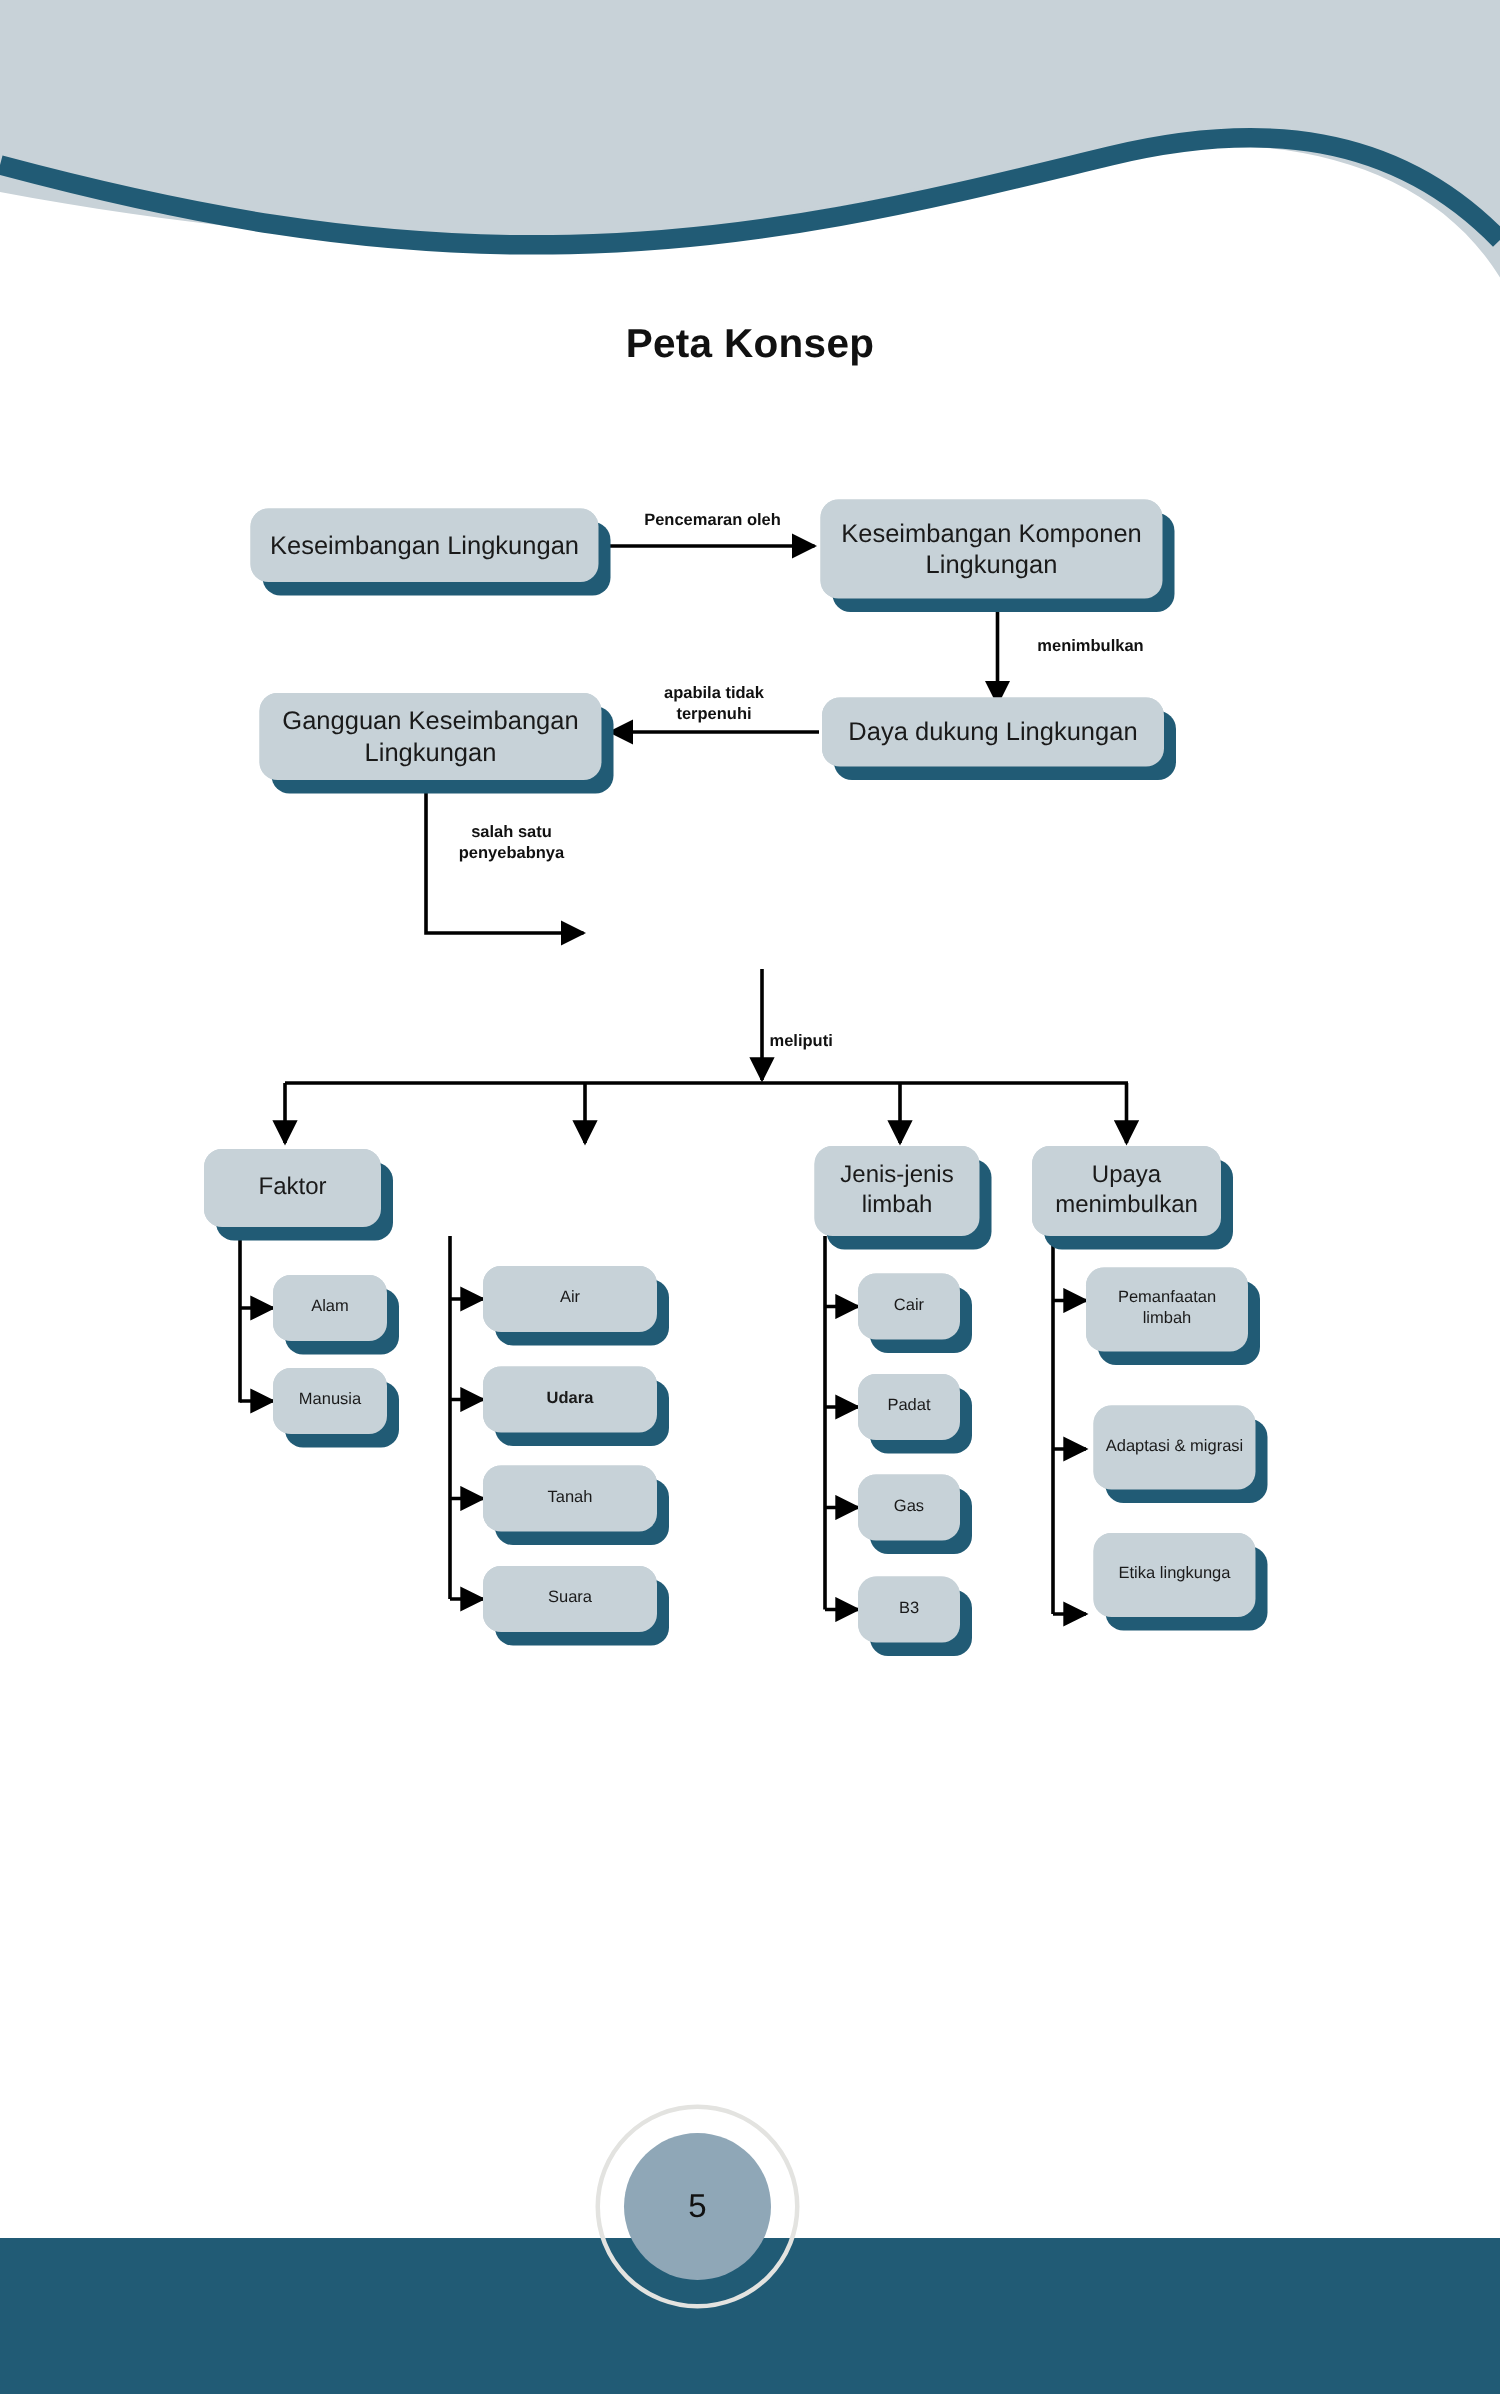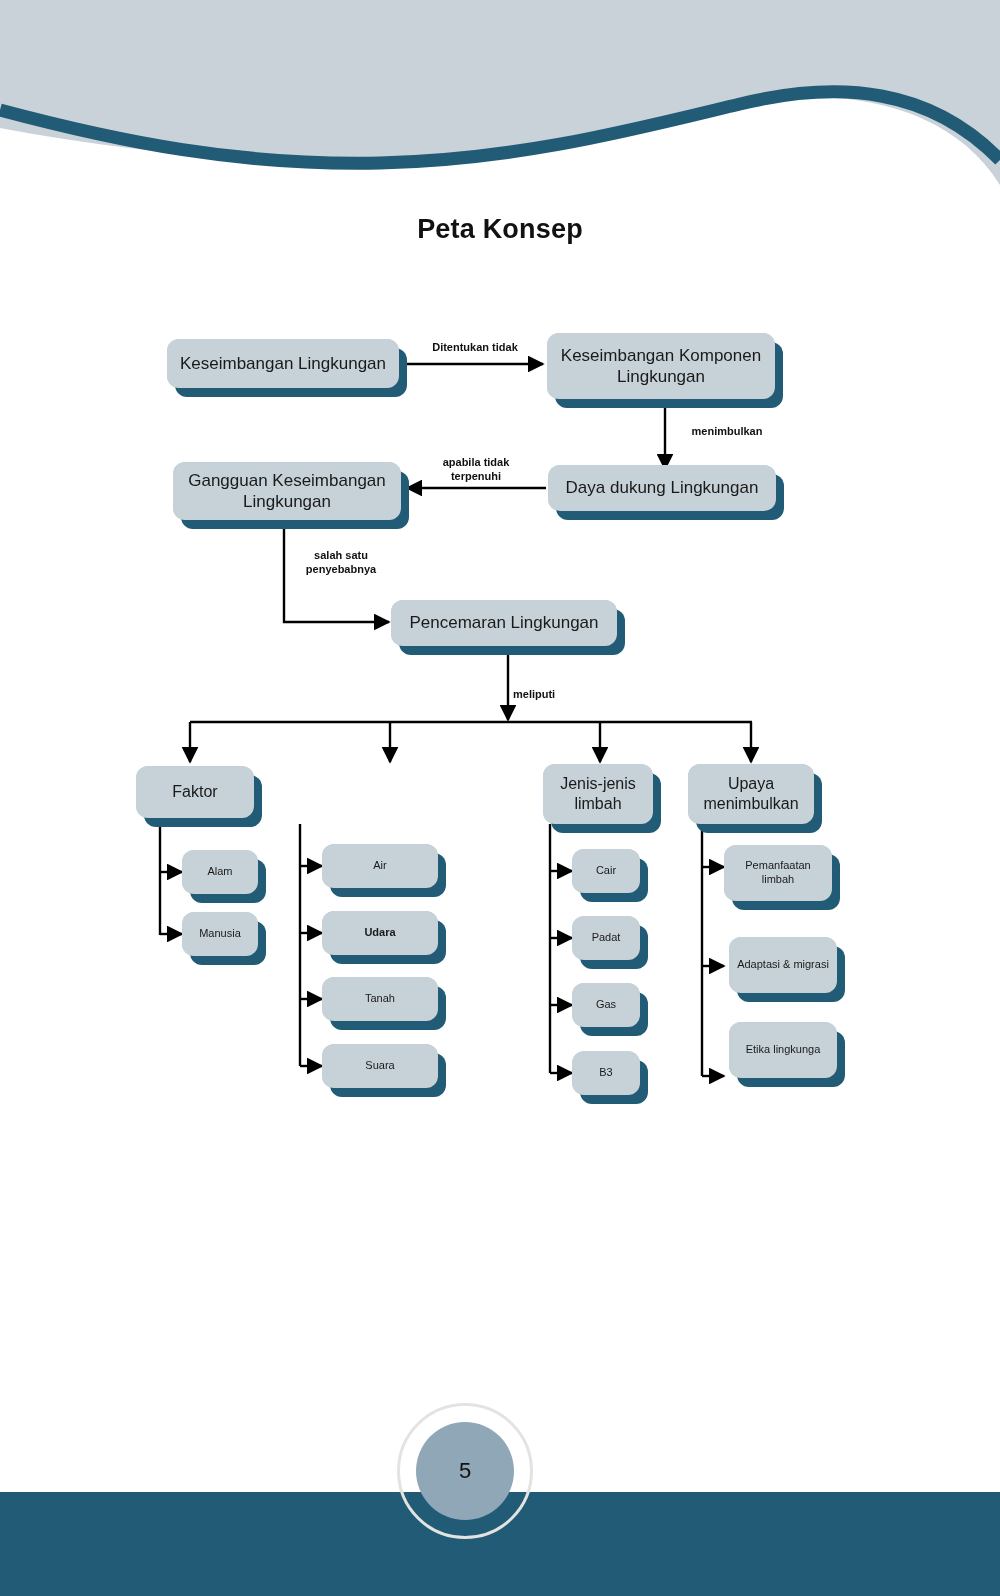--- a/index.html
+++ b/index.html
@@ -158,21 +158,21 @@
       <g stroke="#000" stroke-width="2.4" fill="none">
         <path d="M702,824 V1076"></path>
       </g>
       <g stroke="#000" stroke-width="2.4" fill="none" marker-end="url(#ah)">
         <path d="M702,867 H724"></path>
         <path d="M702,966 H724"></path>
         <path d="M702,1076 H724"></path>
       </g>
     </svg>
 
-    <div class="elabel" style="left:405px;top:341px;width:140px;">Ditentukan tidak</div>
+    <div class="elabel" style="left:405px;top:341px;width:140px;">Pencemaran oleh</div>
     <div class="elabel" style="left:672px;top:425px;width:110px;">menimbulkan</div>
     <div class="elabel" style="left:411px;top:456px;width:130px;">apabila tidak
 terpenuhi</div>
     <div class="elabel" style="left:276px;top:549px;width:130px;">salah satu
 penyebabnya</div>
     <div class="elabel" style="left:513px;top:668px;width:60px;text-align:left;margin-top:20px;">meliputi</div>
 
     <div class="node n-big" style="left:167px;top:339px;width:232px;height:49px;">
       <span class="shadow"></span>
       <span class="face">Keseimbangan Lingkungan</span>
@@ -186,24 +186,20 @@
     <div class="node n-big" style="left:548px;top:465px;width:228px;height:46px;">
       <span class="shadow"></span>
       <span class="face">Daya dukung Lingkungan</span>
     </div>
 
     <div class="node n-big" style="left:173px;top:462px;width:228px;height:58px;">
       <span class="shadow"></span>
       <span class="face">Gangguan Keseimbangan Lingkungan</span>
     </div>
 
-    <div class="node n-big" style="left:391px;top:600px;width:226px;height:46px;">
-      <span class="shadow"></span>
-      <span class="face">Pencemaran Lingkungan</span>
-    </div>
 
     <div class="node n-mid" style="left:136px;top:766px;width:118px;height:52px;">
       <span class="shadow"></span>
       <span class="face">Faktor</span>
     </div>
 
 
     <div class="node n-mid" style="left:543px;top:764px;width:110px;height:60px;">
       <span class="shadow"></span>
       <span class="face">Jenis-jenis limbah</span>

